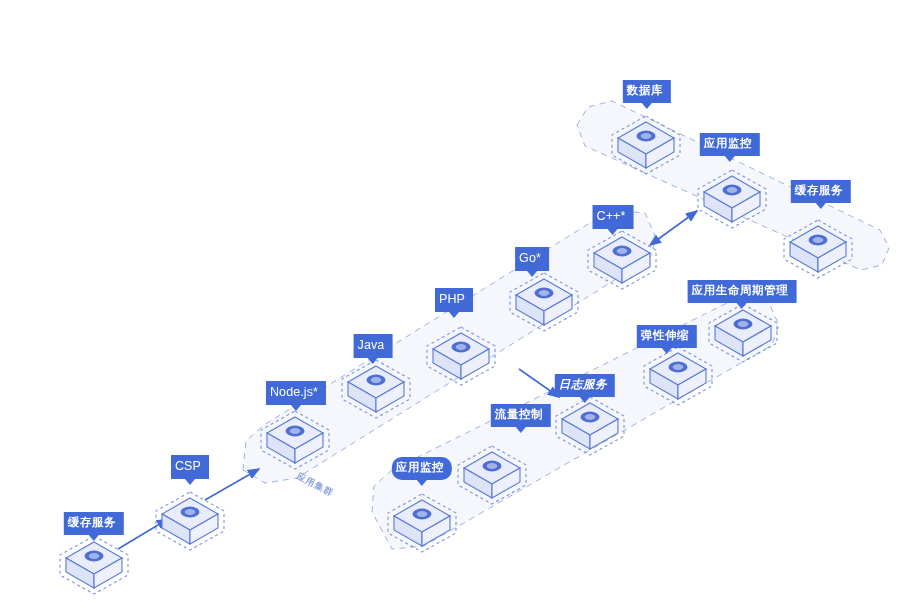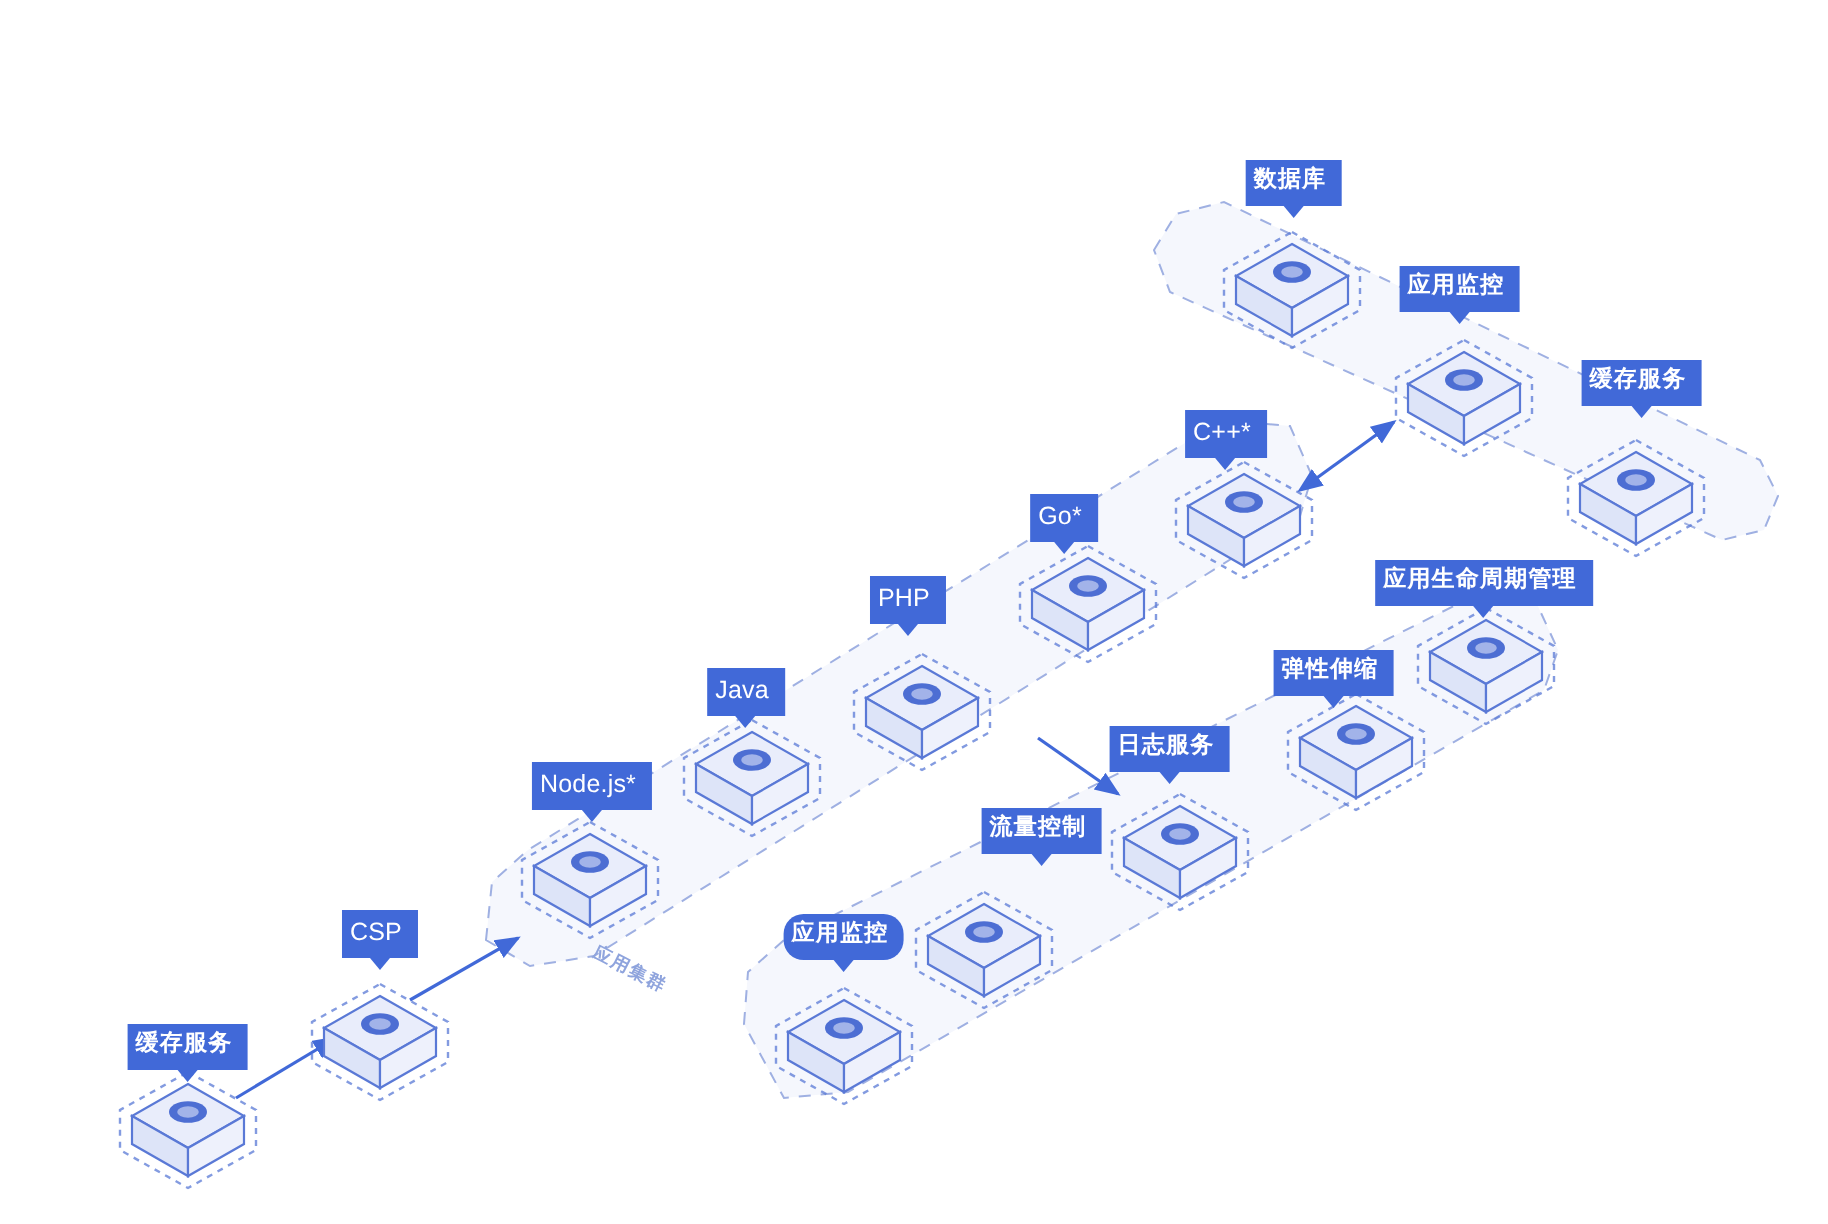--- a/index.html
+++ b/index.html
@@ -350,21 +350,21 @@
       <div class="chip en" style="left: 296px; top: 381px;"><span>Node.js*</span><i class="tip"></i></div>
       <div class="chip en" style="left: 373px; top: 334px;"><span>Java</span><i class="tip"></i></div>
       <div class="chip en" style="left: 454px; top: 288px;"><span>PHP</span><i class="tip"></i></div>
       <div class="chip en" style="left: 532px; top: 247px;"><span>Go*</span><i class="tip"></i></div>
       <div class="chip en" style="left: 613px; top: 205px;"><span>C++*</span><i class="tip"></i></div>
       <div class="chip cn" style="left: 647px; top: 80px;"><span>数据库</span><i class="tip"></i></div>
       <div class="chip cn" style="left: 730px; top: 133px;"><span>应用监控</span><i class="tip"></i></div>
       <div class="chip cn" style="left: 821px; top: 180px;"><span>缓存服务</span><i class="tip"></i></div>
       <div class="chip cn" style="left: 422px; top: 457px; border-radius: 10px;"><span>应用监控</span><i class="tip"></i></div>
       <div class="chip cn" style="left: 521px; top: 404px;"><span>流量控制</span><i class="tip"></i></div>
-      <div class="chip cn" style="left: 585px; top: 363px;"><span>日志服务</span><i class="tip"></i></div>
+      <div class="chip cn" style="left: 585px; top: 374px; font-style: italic;"><span>日志服务</span><i class="tip"></i></div>
       <div class="chip cn" style="left: 667px; top: 325px;"><span>弹性伸缩</span><i class="tip"></i></div>
       <div class="chip cn" style="left: 742px; top: 280px;"><span>应用生命周期管理</span><i class="tip"></i></div>
     </div>
   <div id="captions-root">
       <div class="group-caption" style="left: 300px; top: 470px; transform: rotate(27deg);">应用集群</div>
     </div>
 
 </div>
 
 </body></html>

